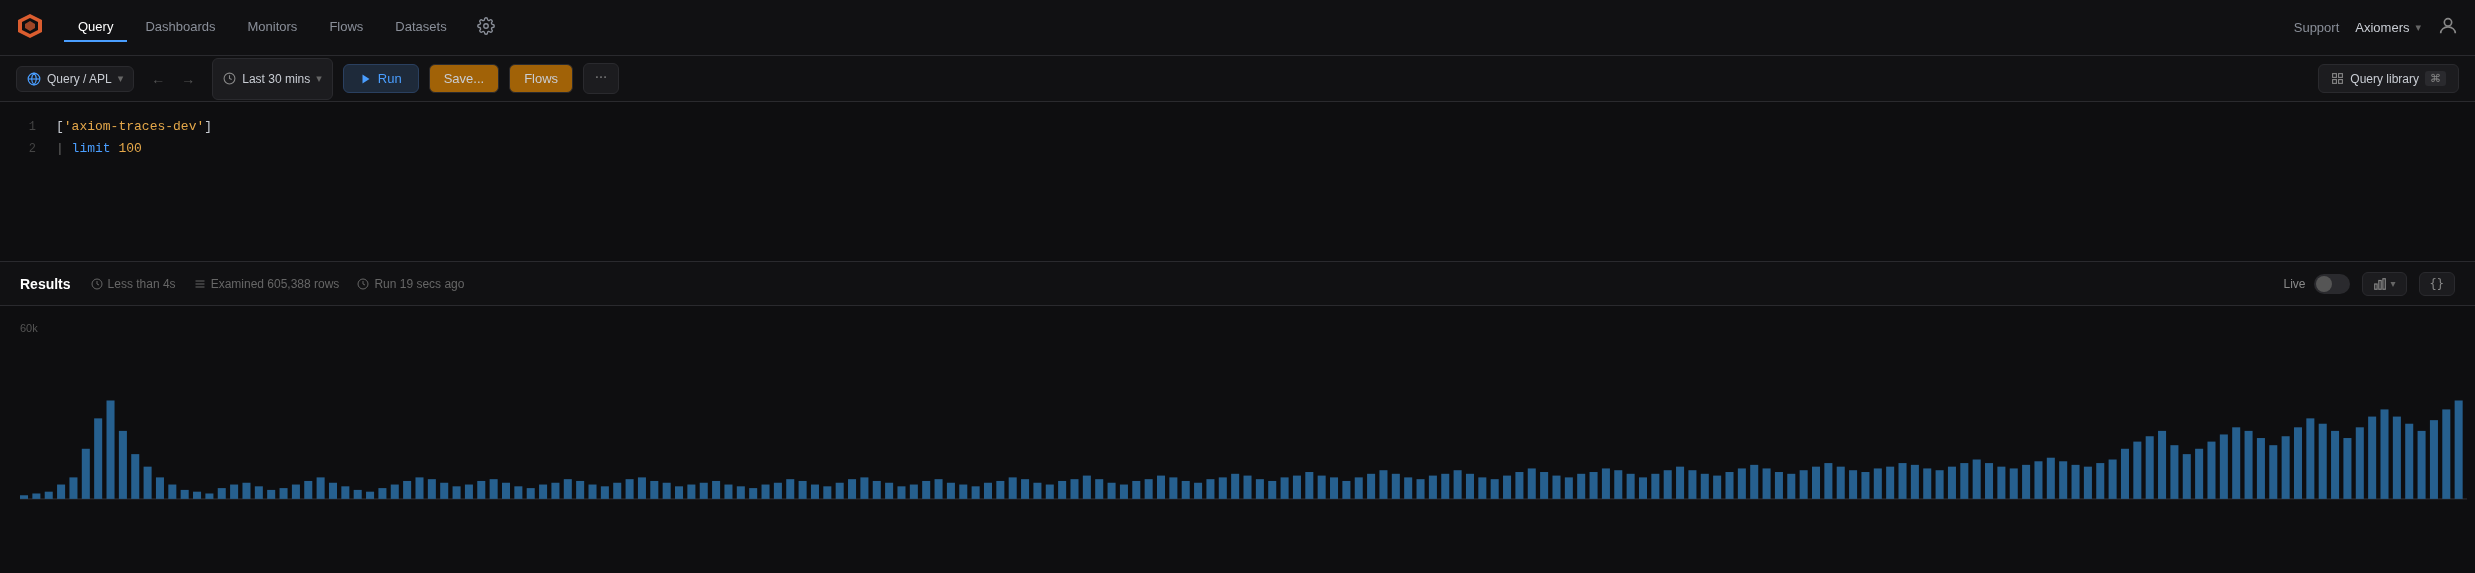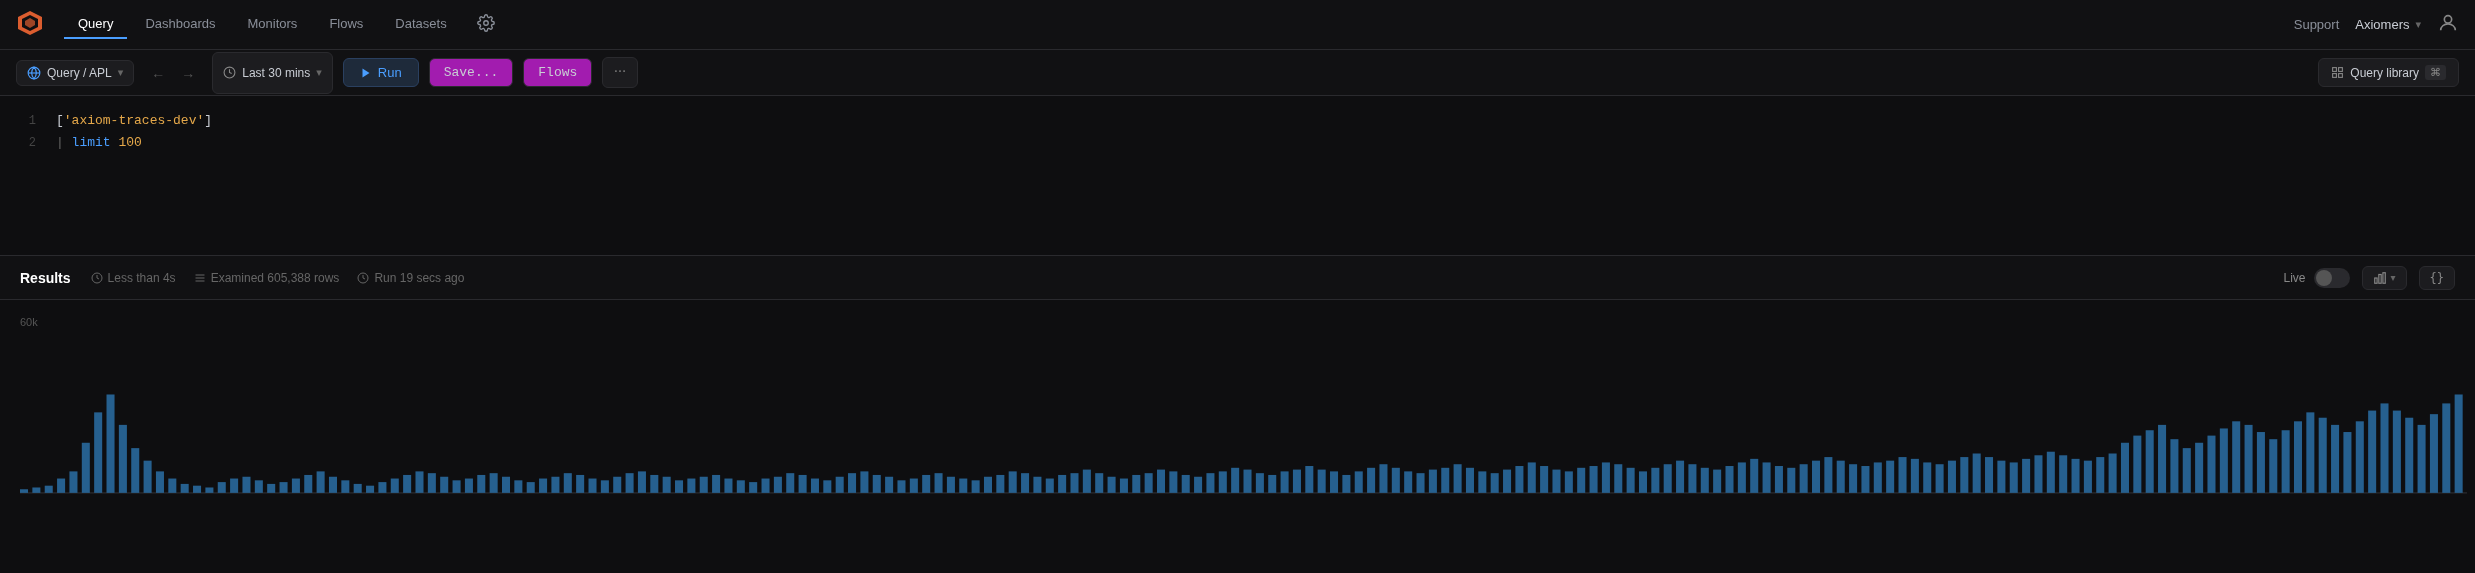--- a/index.html
+++ b/index.html
@@ -10,21 +10,21 @@
       font-size: 13px;
       width: 2475px;
       height: 573px;
       overflow: hidden;
     }
 
     
     .top-nav {
       display: flex;
       align-items: center;
-      height: 50px;
+      height: 56px;
       background: #111113;
       border-bottom: 1px solid #2a2a2e;
       padding: 0 16px;
     }
     .nav-tabs {
       display: flex;
       align-items: center;
       gap: 4px;
       flex: 1;
     }
@@ -121,28 +121,27 @@
       background: #1e2a3a;
       border: 1px solid #2a4060;
       border-radius: 6px;
       padding: 6px 16px;
       cursor: pointer;
       color: #4a9eff;
       font-size: 13px;
       font-weight: 500;
     }
     .save-btn, .clear-btn {
-      background: #a21caf;
+      background: #a16207;
       border: 1px solid #2a2a2e;
       border-radius: 6px;
       padding: 6px 14px;
       cursor: pointer;
       color: #c9cdd4;
       font-size: 13px;
-      font-family: Liberation Mono, monospace;
     }
     .more-btn {
       background: #1c1c1f;
       border: 1px solid #2a2a2e;
       border-radius: 6px;
       padding: 6px 10px;
       cursor: pointer;
       color: #c9cdd4;
     }
     .toolbar-right {

